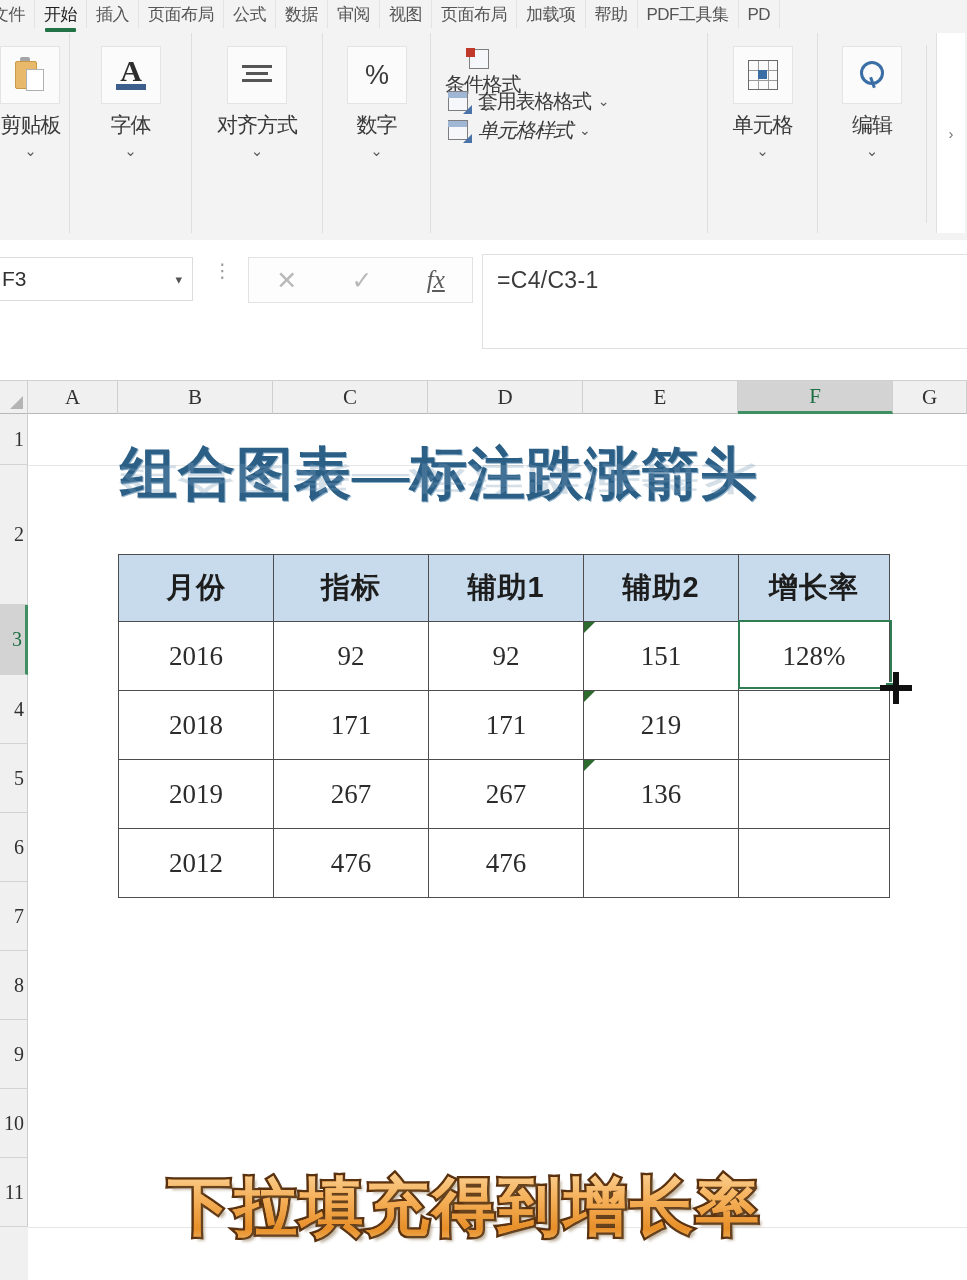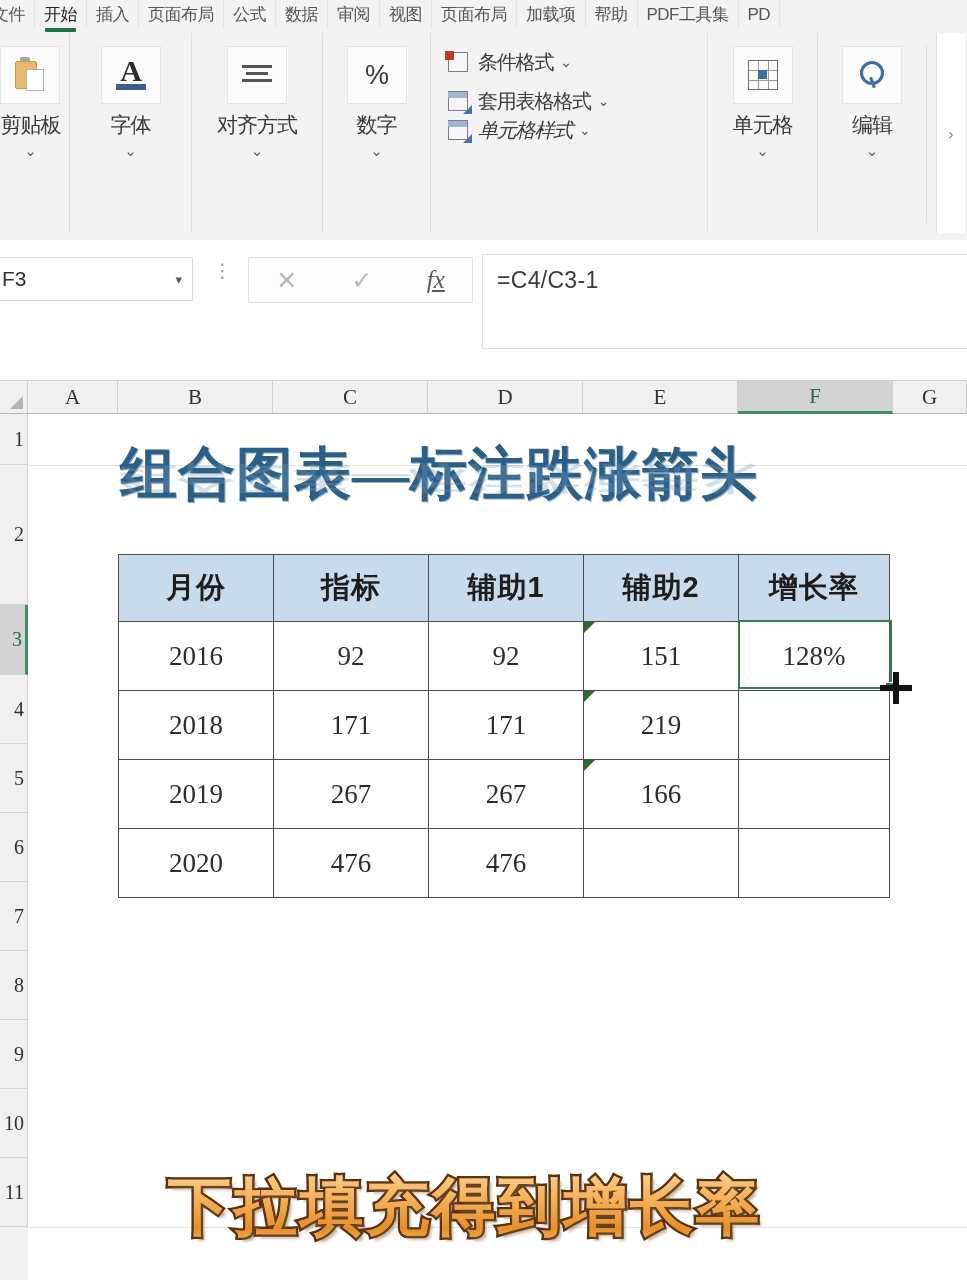--- a/index.html
+++ b/index.html
@@ -547,21 +547,21 @@
 
   <div class="rgroup" style="left:323px; width:108px;">
     <div class="big-btn" style="left:24px;">
       <span class="ico-num">%</span>
     </div>
     <div class="glabel">数字</div>
     <div class="gchev">⌄</div>
   </div>
 
   <div class="rgroup" style="left:431px; width:277px;">
-    <div class="style-row" style="top:14px;">
+    <div class="style-row" style="top:14px;flex-direction:column;">
       <span class="sicon">
         <span class="box"></span>
           <span class="accent"></span>
       </span>
       <span class="slabel">条件格式</span>
       <span class="scaret">⌄</span>
     </div>
     <div class="style-row" style="top:53px;">
       <span class="sicon">
         <span class="box"></span>
@@ -681,25 +681,25 @@
         <td>2018</td>
         <td>171</td>
         <td>171</td>
         <td><span class="err-tri"></span><span>219</span></td>
         <td class="narrow"></td>
       </tr>
       <tr>
         <td>2019</td>
         <td>267</td>
         <td>267</td>
-        <td><span class="err-tri"></span><span>166</span></td>
+        <td><span class="err-tri"></span><span>136</span></td>
         <td class="narrow"></td>
       </tr>
       <tr>
-        <td>2020</td>
+        <td>2012</td>
         <td>476</td>
         <td>476</td>
         <td></td>
         <td class="narrow"></td>
       </tr>
     </tbody>
   </table>
 
   <div class="sel-cell">
     <span class="sel-handle"></span>

